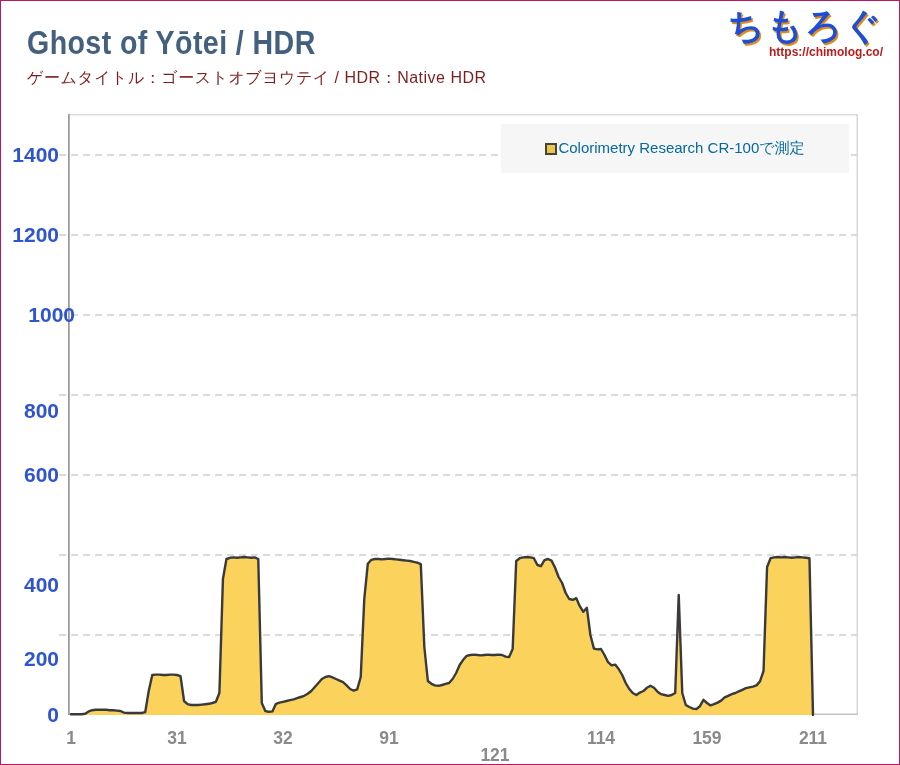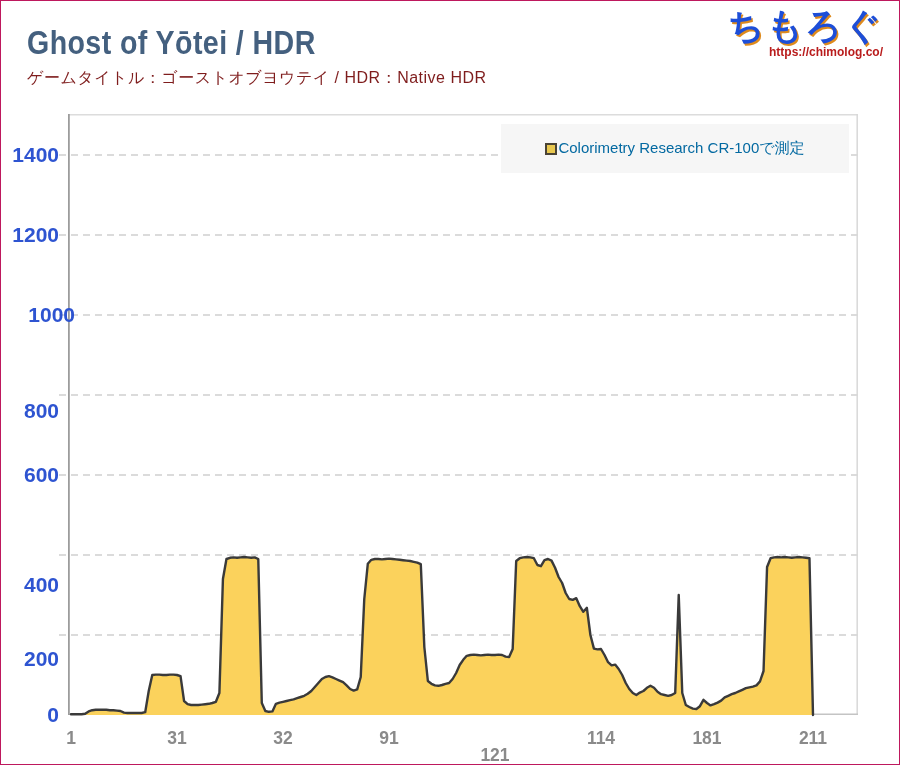--- a/index.html
+++ b/index.html
@@ -84,21 +84,21 @@
       <div class="ylab" style="top: 223px;">1200</div>
       <div class="ylab" style="top: 143px;">1400</div>
     </div>
   <div id="xlabels">
       <div class="xlab" style="left: 45px;">1</div>
       <div class="xlab" style="left: 151px;">31</div>
       <div class="xlab" style="left: 257px;">32</div>
       <div class="xlab" style="left: 363px;">91</div>
       <div class="xlab" style="left: 469px; margin-top: 17px;">121</div>
       <div class="xlab" style="left: 575px;">114</div>
-      <div class="xlab" style="left: 681px;">181</div>
+      <div class="xlab" style="left: 681px;">159</div>
       <div class="xlab" style="left: 787px;">211</div>
     </div>
 
   <div class="legend">
     <span class="legend-marker"></span>
     <span>Colorimetry Research CR-100で測定</span>
   </div>
 
 </div>
 

